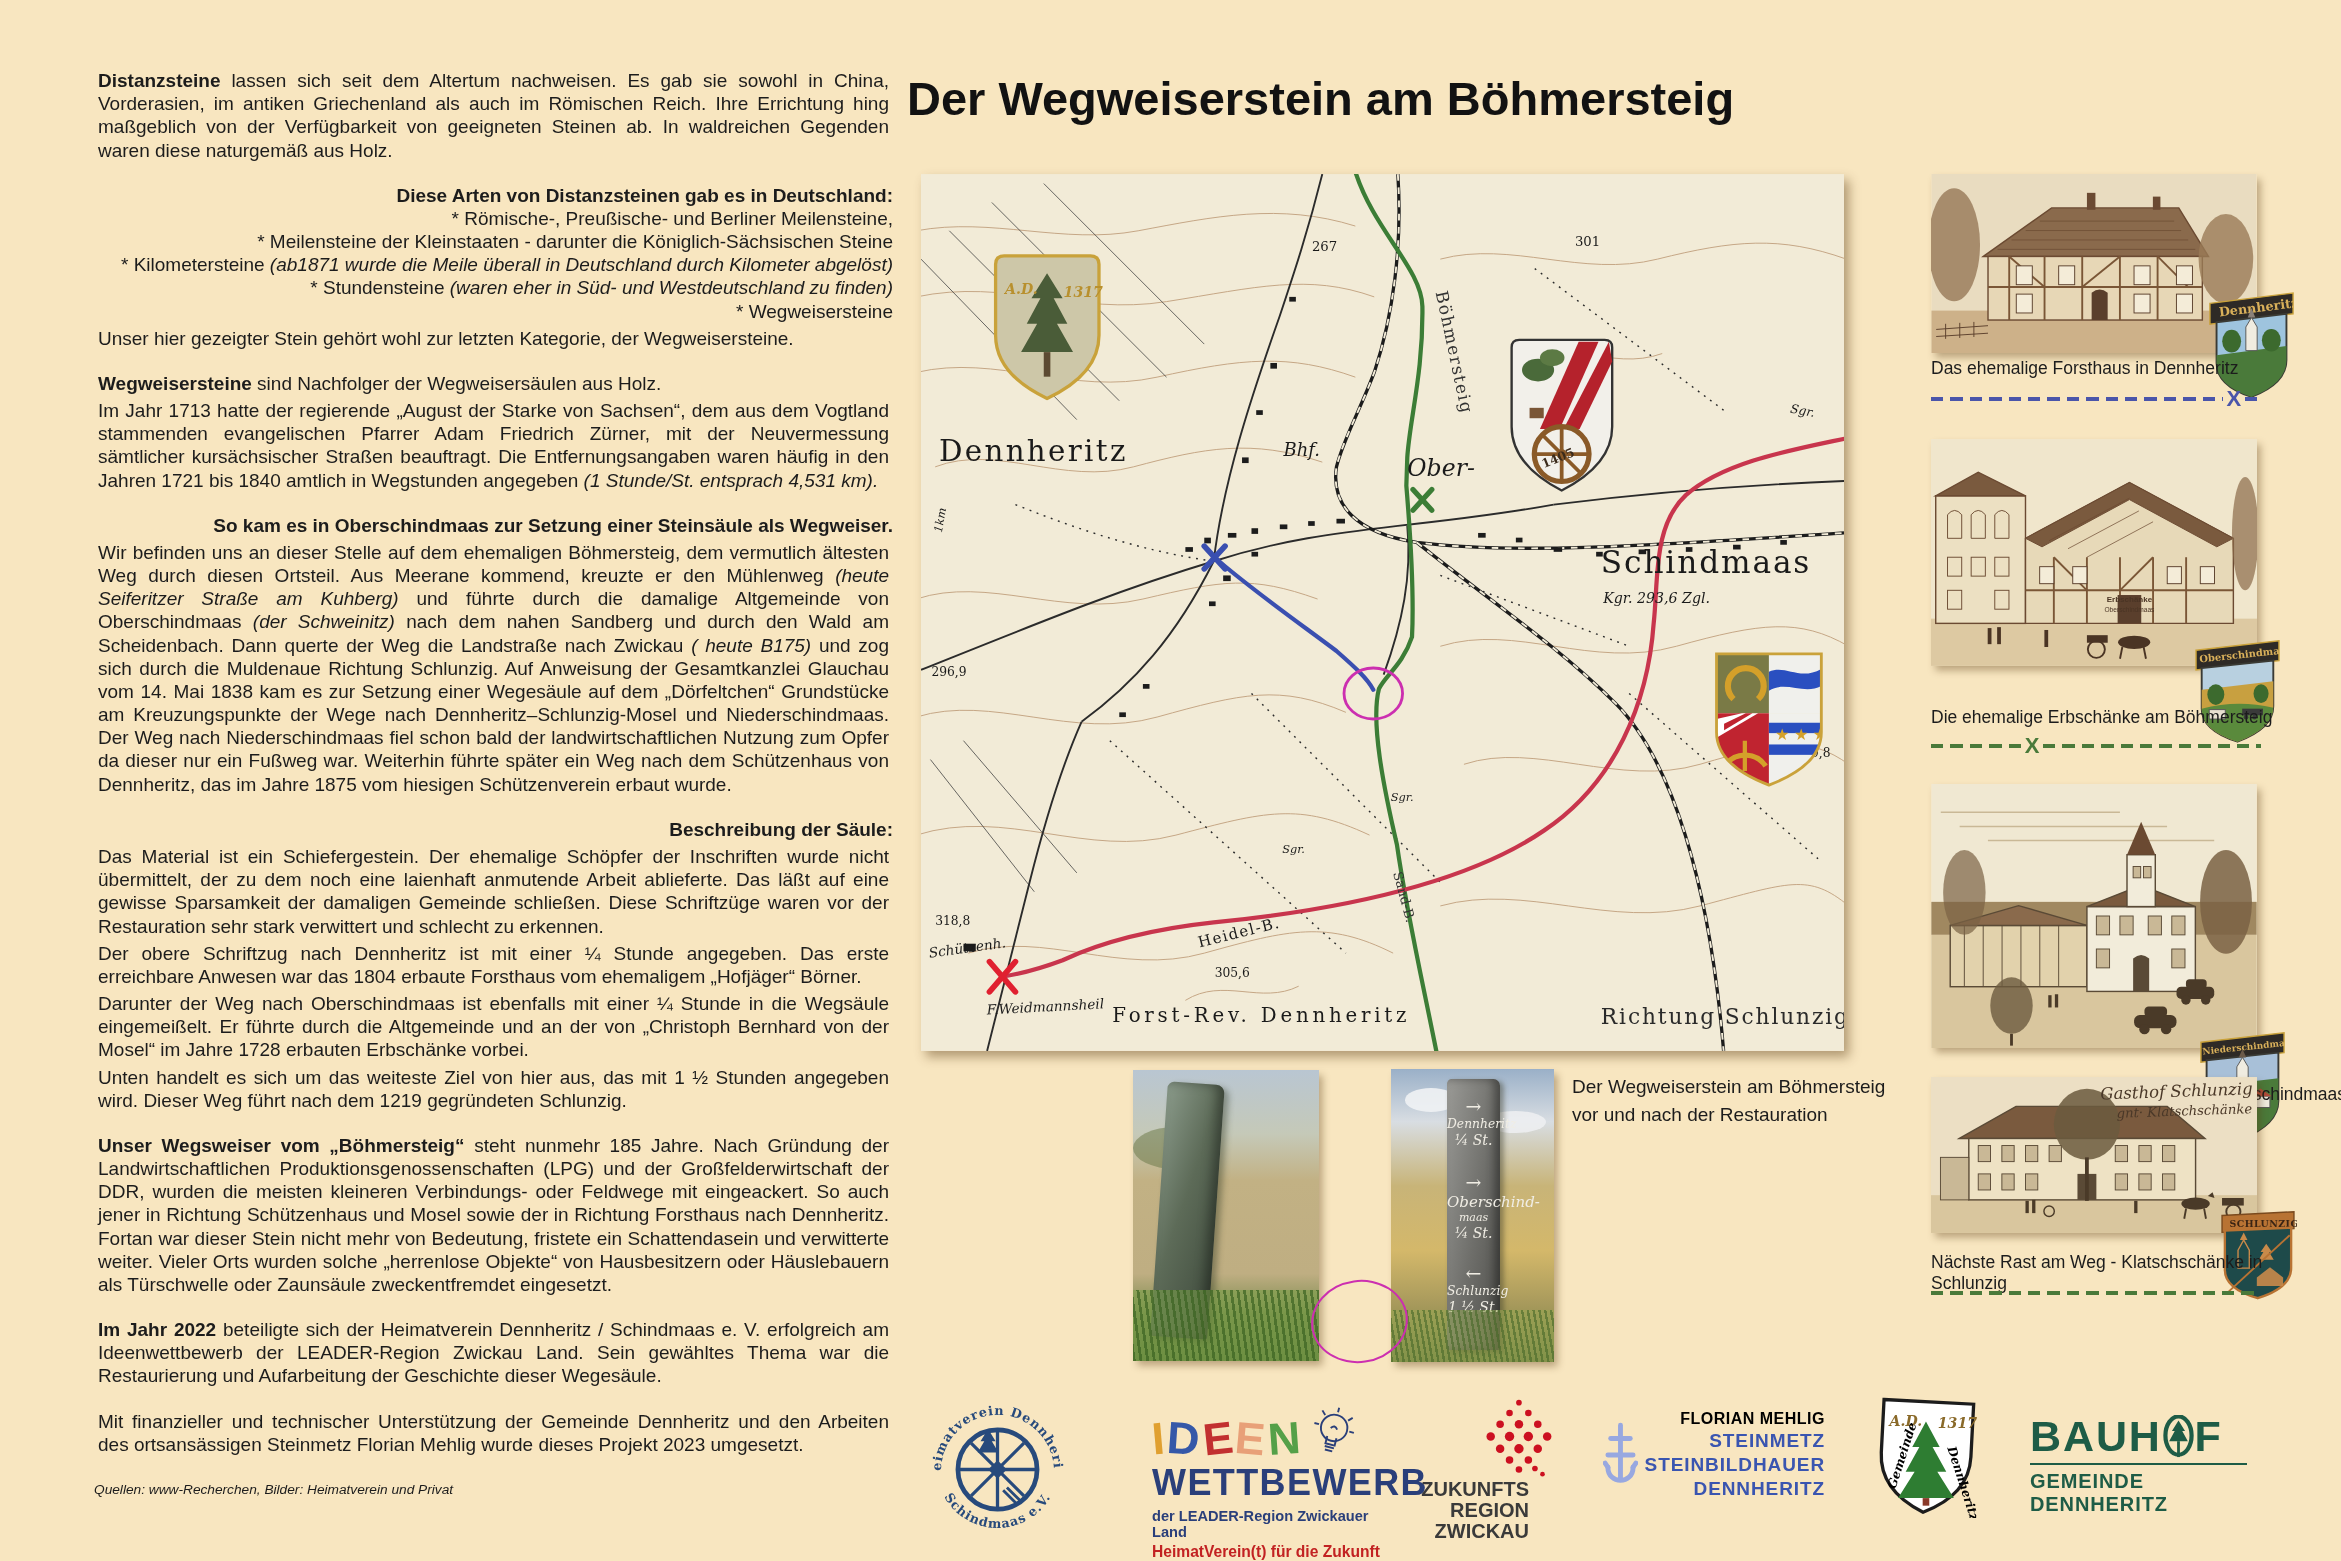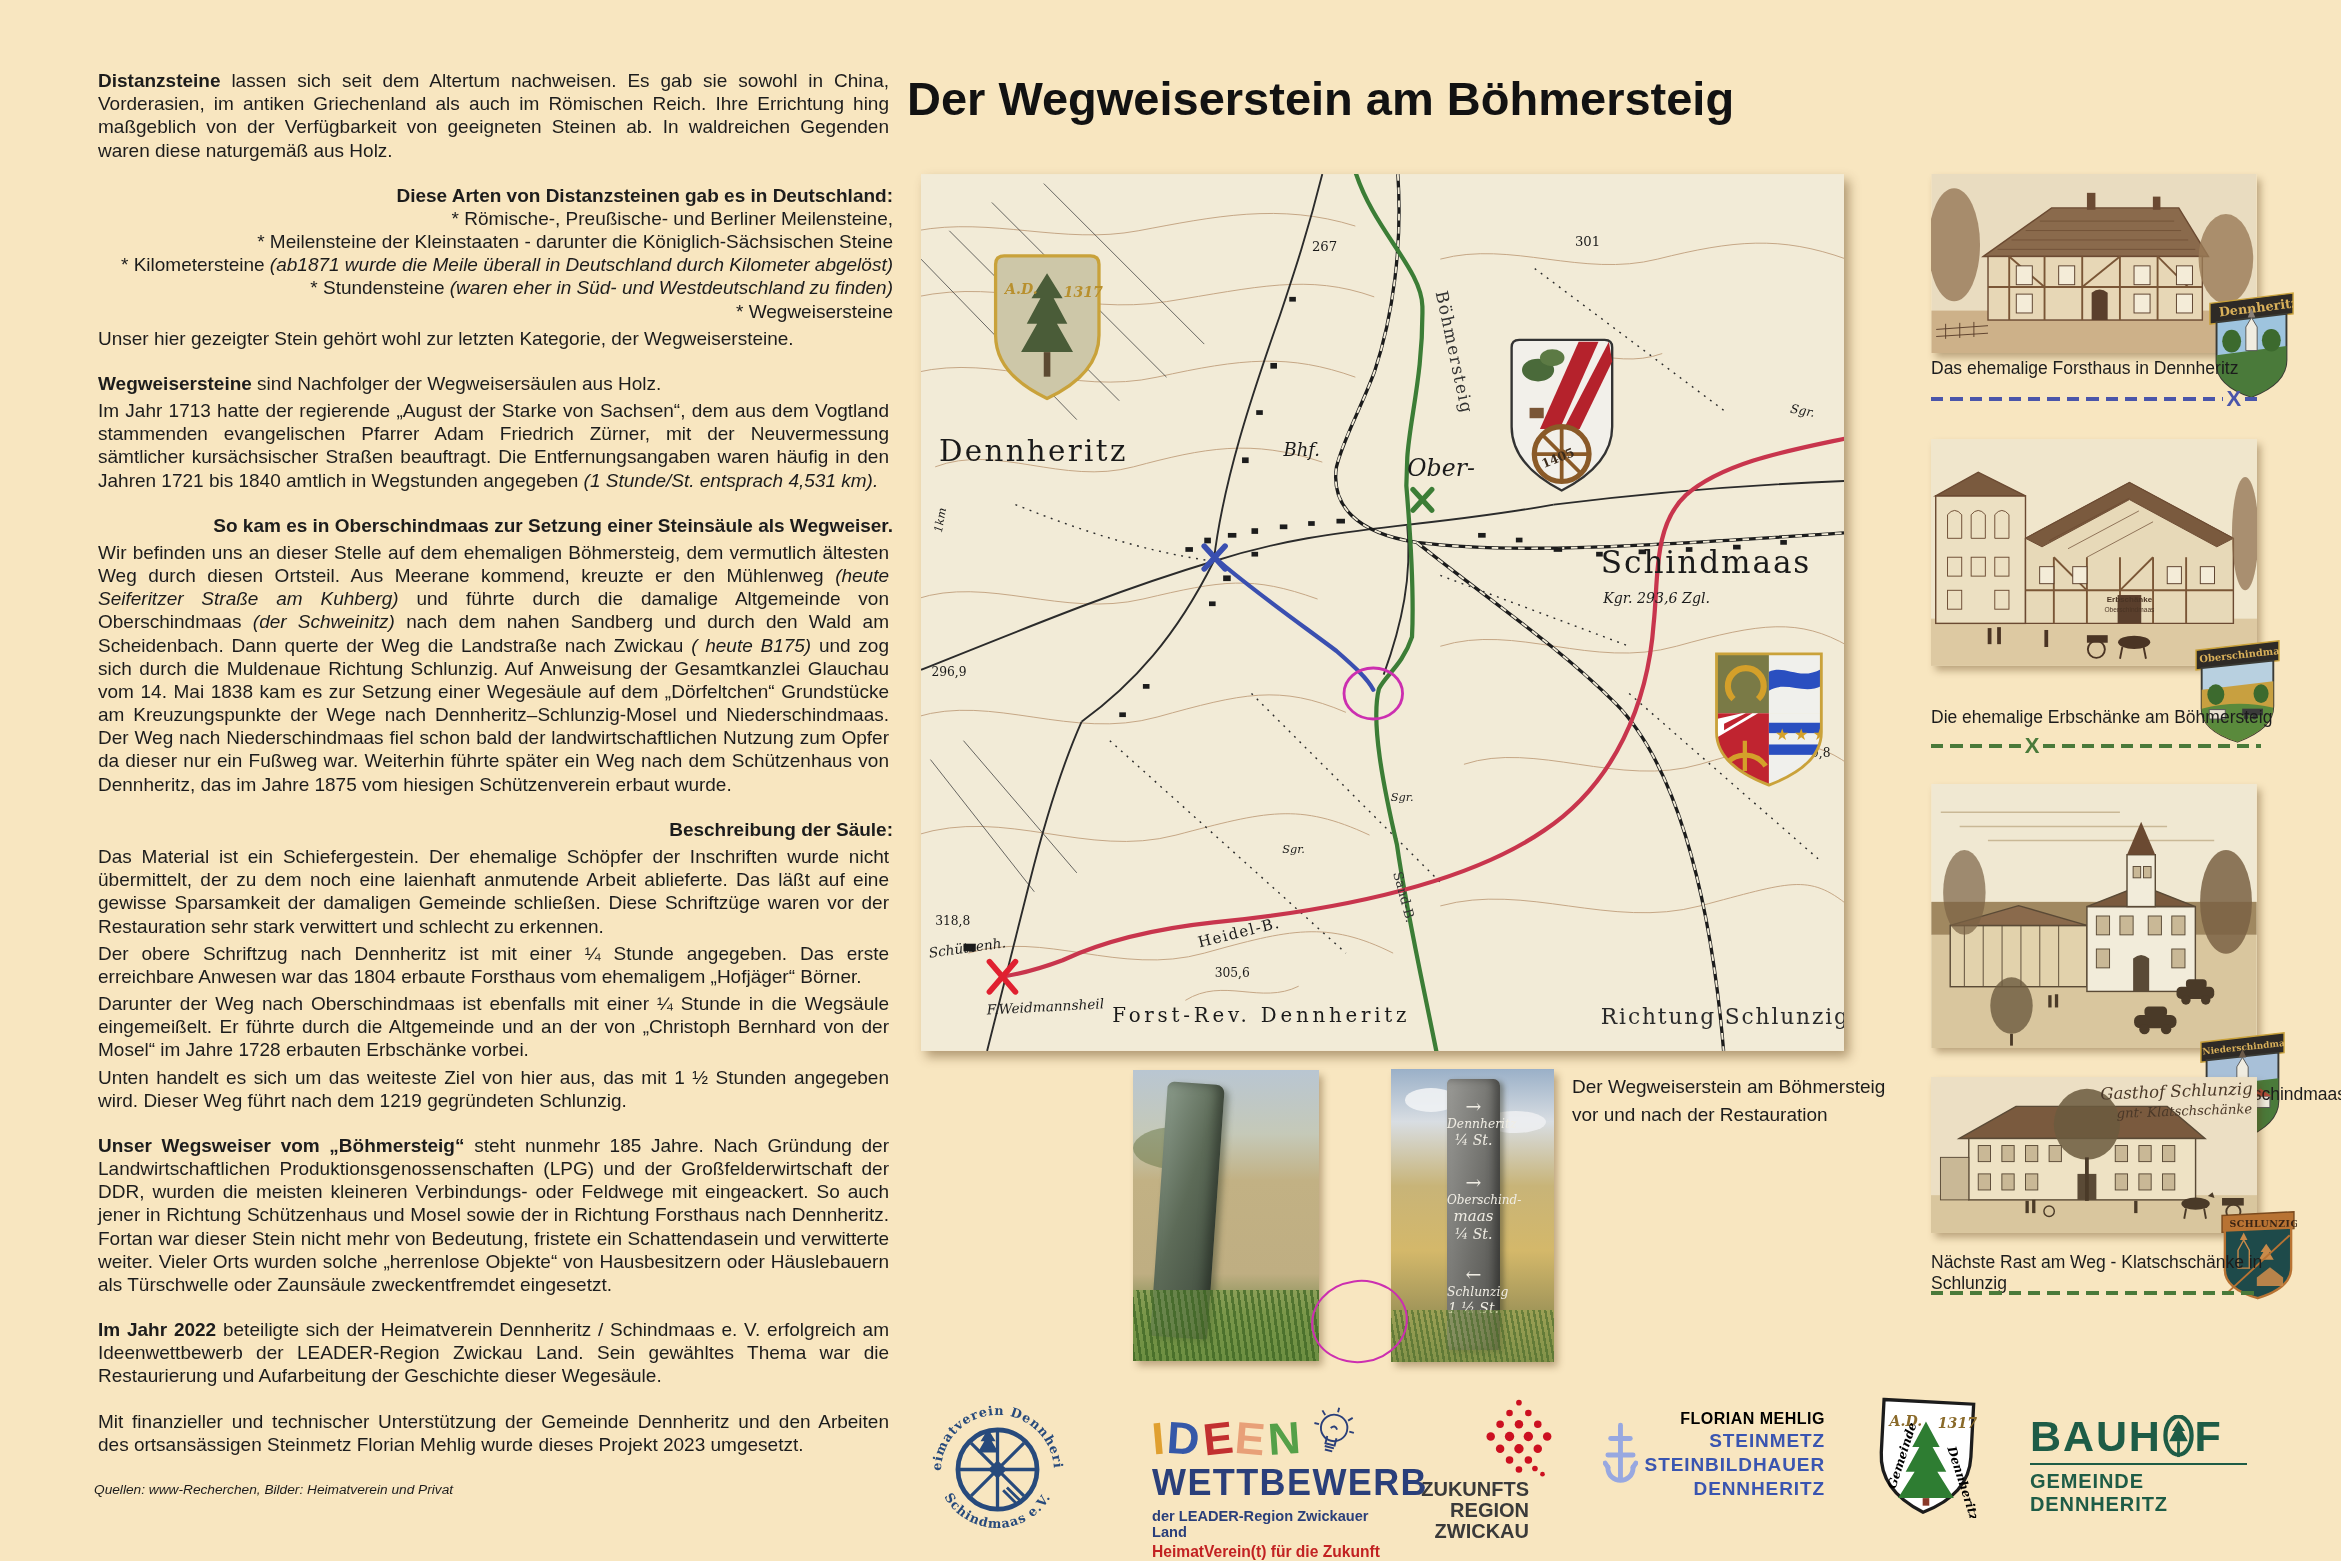--- a/index.html
+++ b/index.html
@@ -523,22 +523,22 @@
   </div>
   <div class="abs photo" style="left:1391px;top:1069px;width:163px;height:293px;background:linear-gradient(#9ab0c8 0%,#d8dde2 18%,#c8b478 40%,#d4b86a 62%,#a89a5c 80%,#6e7a42 100%)">
     <div class="abs" style="left:14px;top:19px;width:52px;height:23.6px;background:#f0f2f4;border-radius:50%;opacity:.9"></div>
     <div class="abs" style="left:94px;top:42px;width:61px;height:22px;background:#eef0f2;border-radius:50%;opacity:.85"></div>
     <div class="abs" style="left:56px;top:10.4px;width:53px;height:271px;background:linear-gradient(100deg,#9a9a96 0%,#6e6e6a 55%,#4e4e4a 100%);border-radius:4.7px 6.6px 1.9px 1.9px;box-shadow:inset -5.7px 0 8.5px rgba(0,0,0,.35), 3.8px 2.8px 5.7px rgba(60,60,40,.45)">
       <div class="stoneTxt" style="padding-top:18px;display:flex;flex-direction:column;gap:0.9px">
         <span style="font-size:19px;line-height:1">→</span>
         <span style="font-size:12.3px">Dennheritz</span>
         <span style="font-size:14px">¼ St.</span>
         <span style="font-size:19px;line-height:1;margin-top:23.6px">→</span>
-        <span style="font-size:12px">Oberschind-</span>
-        <span style="font-size:15px">maas</span>
+        <span style="font-size:15px">Oberschind-</span>
+        <span style="font-size:11px">maas</span>
         <span style="font-size:14px">¼ St.</span>
         <span style="font-size:19px;line-height:1;margin-top:22px">←</span>
         <span style="font-size:12.3px">Schlunzig</span>
         <span style="font-size:14px">1 ½ St.</span>
       </div>
     </div>
     <div class="abs" style="left:0;bottom:0;width:100%;height:52px;background:repeating-linear-gradient(80deg,rgba(90,120,50,.8) 0 2.4px,rgba(150,170,80,.5) 2.4px 5.7px)"></div>
   </div>
   <div class="abs mc" style="left:1311px;top:1280px;width:93px;height:79px;transform:rotate(-8deg);z-index:5"></div>
   <div class="abs pcap">

